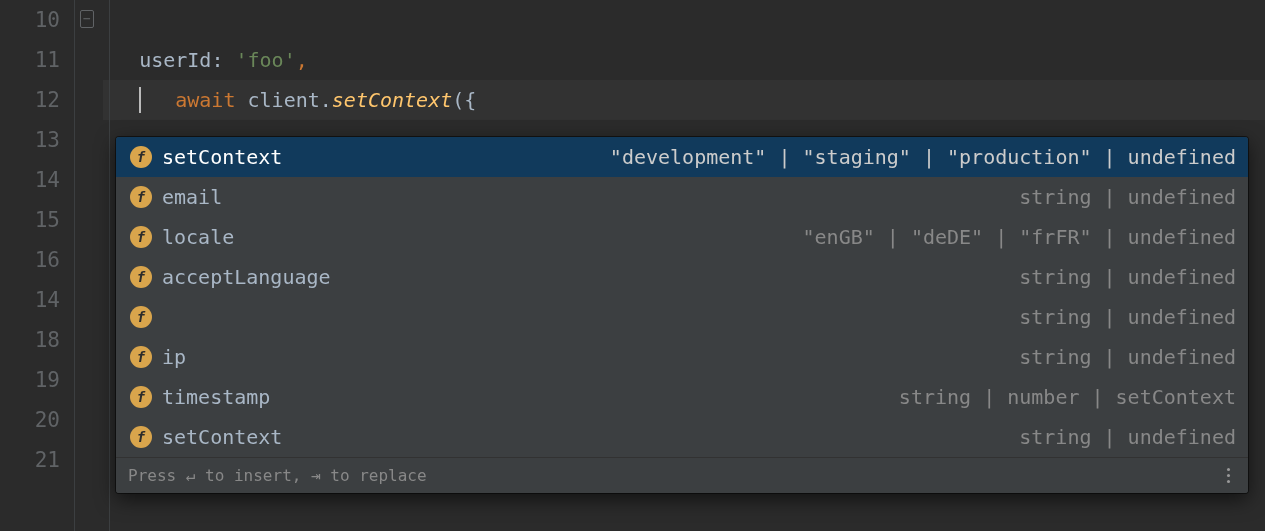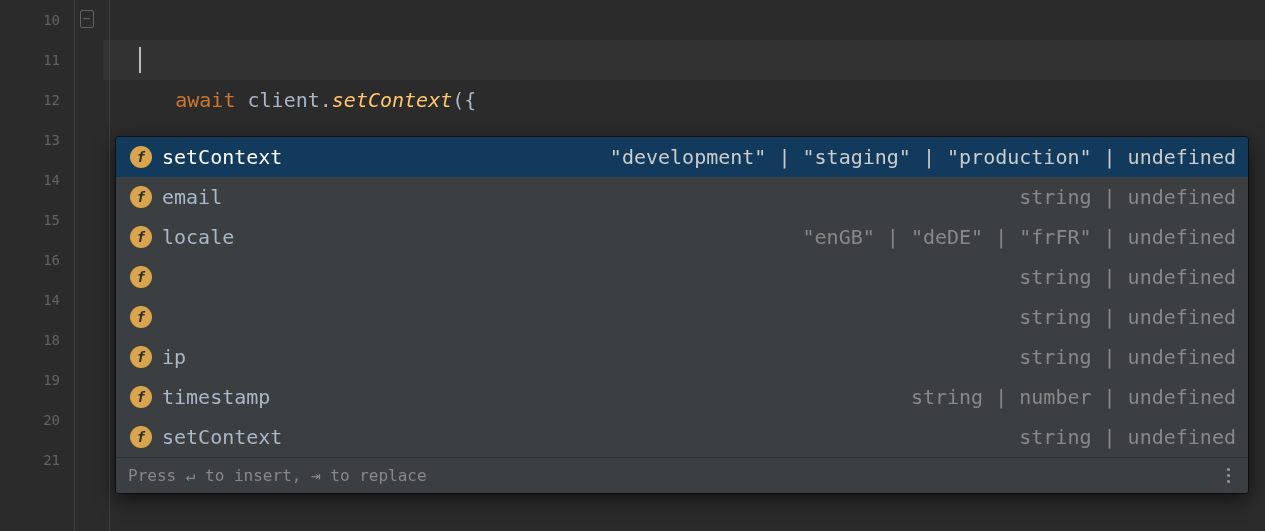--- a/index.html
+++ b/index.html
@@ -23,21 +23,21 @@
     flex: 0 0 85px;
     background: #2b2b2b;
     color: #606366;
     text-align: right;
     padding-right: 25px;
     position: relative;
   }
   .gutter-line {
     height: 40px;
     line-height: 40px;
-    font-size: 14px;
+    font-size: 21px;
   }
   .gutter-sep {
     position: absolute;
     top: 0; bottom: 0;
     right: 10px;
     width: 1px;
     background: #3c3f41;
   }
   .code {
     flex: 1 1 auto;
@@ -187,20 +187,21 @@
   </div>
 
   <div class="code">
     <div class="indent-guide"></div>
 
     <div class="code-line" style="position:relative;">
       <span class="fold-marker">−</span>
       <span class="kw-await">await</span><span class="ident"> </span><span class="ident">client</span><span class="punct">.</span><span class="method">setContext</span><span class="punct">({</span>
     </div>
 
+    <div class="code-line"><span class="prop">   </span><span class="prop">userId</span><span class="punct">: </span><span class="str">'foo'</span><span class="comma">,</span></div>
 
     <div class="code-line current"><span class="prop">   </span><span class="caret"></span></div>
 
     <div class="code-line"></div>
     <div class="code-line"></div>
     <div class="code-line"></div>
     <div class="code-line"></div>
     <div class="code-line"></div>
     <div class="code-line"></div>
     <div class="code-line"></div>
@@ -224,39 +225,40 @@
           <div class="sugg-type">string | undefined</div>
         </div>
         <div class="sugg">
           <div class="sugg-icon">f</div>
           <div class="sugg-name">locale</div>
           <div class="sugg-spacer"></div>
           <div class="sugg-type">"enGB" | "deDE" | "frFR" | undefined</div>
         </div>
         <div class="sugg">
           <div class="sugg-icon">f</div>
+          <div class="sugg-name">acceptLanguage</div>
           <div class="sugg-spacer"></div>
           <div class="sugg-type">string | undefined</div>
         </div>
         <div class="sugg">
           <div class="sugg-icon">f</div>
           <div class="sugg-spacer"></div>
           <div class="sugg-type">string | undefined</div>
         </div>
         <div class="sugg">
           <div class="sugg-icon">f</div>
           <div class="sugg-name">ip</div>
           <div class="sugg-spacer"></div>
           <div class="sugg-type">string | undefined</div>
         </div>
         <div class="sugg">
           <div class="sugg-icon">f</div>
           <div class="sugg-name">timestamp</div>
           <div class="sugg-spacer"></div>
-          <div class="sugg-type">string | number | undefined</div>
+          <div class="sugg-type">string | number | setContext</div>
         </div>
         <div class="sugg">
           <div class="sugg-icon">f</div>
           <div class="sugg-name">setContext</div>
           <div class="sugg-spacer"></div>
           <div class="sugg-type">string | undefined</div>
         </div>
       </div>
     <div class="popup-footer">
       <span>Press ↵ to insert, ⇥ to replace</span>

